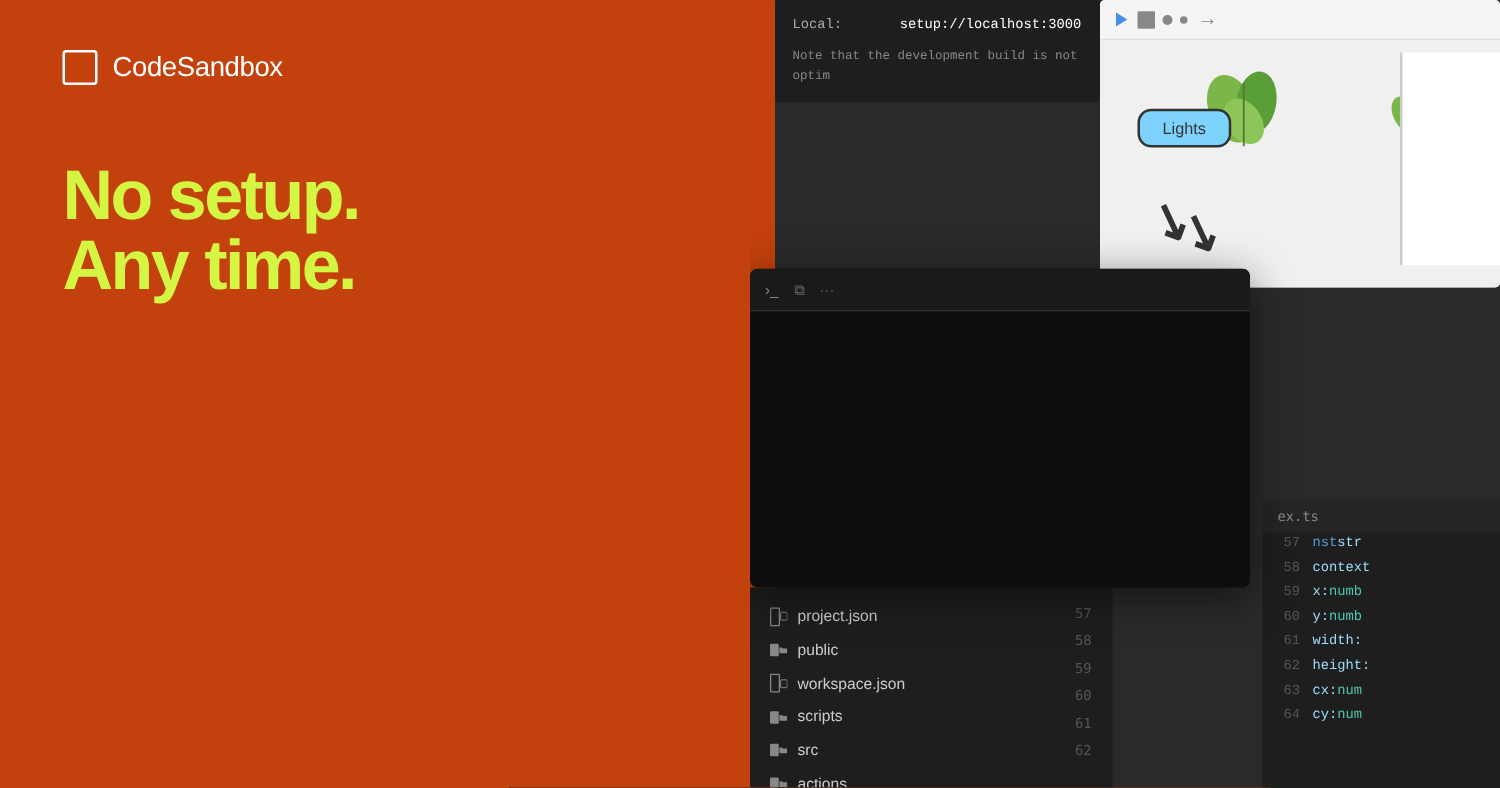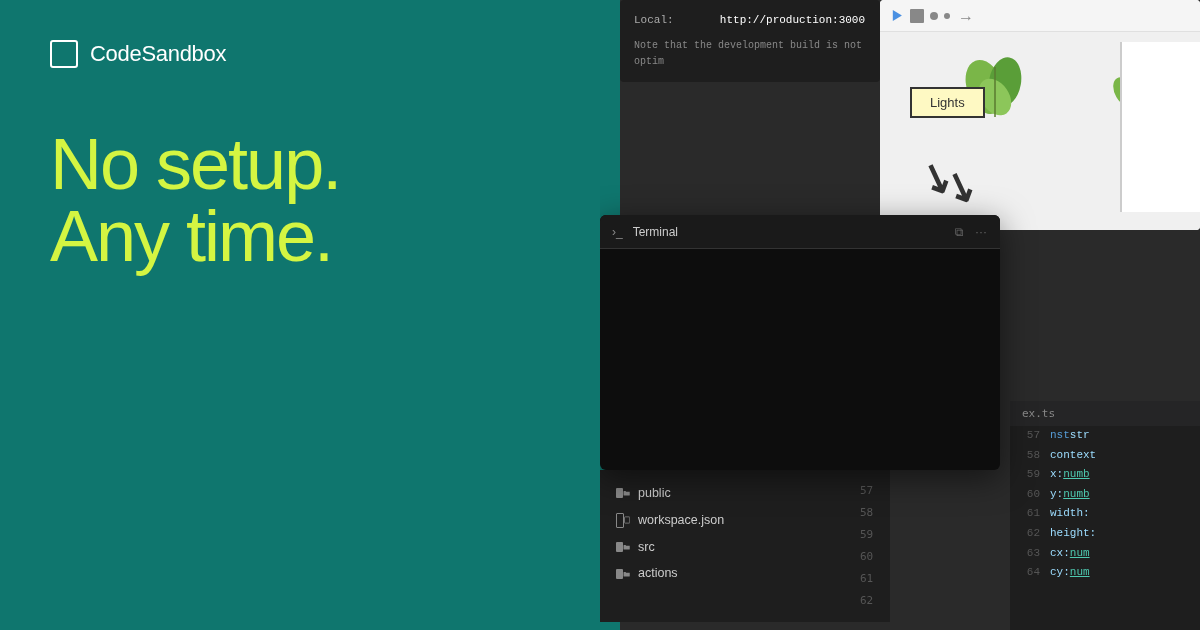--- a/index.html
+++ b/index.html
@@ -13,21 +13,21 @@
       position: relative;
     }
 
     
     .hero-section {
       position: absolute;
       left: 0;
       top: 0;
       width: 620px;
       height: 630px;
-      background: #0f766e;
+      background: #c2410c;
       display: flex;
       flex-direction: column;
       padding: 40px 50px;
       z-index: 1;
     }
 
     .logo-area {
       display: flex;
       align-items: center;
       gap: 12px;
@@ -45,22 +45,22 @@
 
     .logo-text {
       color: #ffffff;
       font-size: 22px;
       font-weight: 500;
       letter-spacing: -0.3px;
     }
 
     .hero-text {
       color: #d4f542;
-      font-size: 72px;
-      font-weight: 400;
+      font-size: 56px;
+      font-weight: 700;
       line-height: 1.0;
       letter-spacing: -2px;
     }
 
     
     .right-panel {
       position: absolute;
       right: 0;
       top: 0;
       width: 600px;
@@ -165,23 +165,23 @@
       align-items: center;
       justify-content: center;
       overflow: hidden;
     }
 
     
     .lights-button {
       position: absolute;
       left: 30px;
       top: 55px;
-      background: #fef9c3;
+      background: #7dd3fc;
       border: 2px solid #333;
-      border-radius: 0;
+      border-radius: 11px;
       padding: 6px 18px;
       font-size: 13px;
       font-weight: 500;
       color: #333;
       z-index: 5;
     }
 
     
     .diamond-shape {
       position: absolute;
@@ -381,21 +381,20 @@
     .code-line .keyword {
       color: #569cd6;
     }
 
     .code-line .identifier {
       color: #9cdcfe;
     }
 
     .code-line .type-kw {
       color: #4ec9b0;
-      text-decoration: underline;
     }
 
     .plant-svg {
       position: absolute;
     }
 
     
     .plant1 {
       top: 5px;
       left: 80px;
@@ -421,21 +420,21 @@
   </div>
 </div>
 
 <div class="right-panel">
 
   <div class="dev-server-panel">
     <div class="dev-server-text">
       <div>
         <span class="label">Local:</span>
         &nbsp;&nbsp;&nbsp;&nbsp;&nbsp;
-        <span class="url">http://production:3000</span>
+        <span class="url">setup://localhost:3000</span>
       </div>
       <div class="note">
         <div>Note that the development build is not optim</div>
       </div>
     </div>
   </div>
 
   <div class="design-panel">
     <div class="design-toolbar">
       <span class="toolbar-icon play"></span>
@@ -467,32 +466,39 @@
 
       <div class="arrow-dec">↘↘</div>
 
       <div style="position:absolute; right:0; top:10px; width:80px; height:170px; background:white; border-left:2px solid #ccc;"></div>
     </div>
   </div>
 
   <div class="terminal-panel">
     <div class="terminal-titlebar">
       <span class="terminal-prompt-icon">›_</span>
-      <span class="terminal-title">Terminal</span>
       <div class="terminal-actions">
         <span class="terminal-btn">⧉</span>
         <span class="terminal-btn">···</span>
       </div>
     </div>
   </div>
 
   <div class="file-tree-panel">
 
     <div style="display:flex;">
       <div style="width:260px;">
+        <div class="file-tree-item">
+          <span class="file-icon file">
+            <svg width="12" height="14" viewBox="0 0 12 14">
+                <rect x="1" y="1" width="10" height="12" rx="1" fill="none" stroke="#888" stroke-width="1.5"></rect>
+              </svg>
+          </span>
+          <span>project.json</span>
+        </div>
         <div class="file-tree-item">
           <span class="file-icon folder">
             <svg width="14" height="12" viewBox="0 0 14 12">
                 <path d="M1 3 Q1 2 2 2 L5 2 L6 3.5 L13 3.5 Q13 3.5 13 4.5 L13 10 Q13 11 12 11 L2 11 Q1 11 1 10 Z" fill="#888"></path>
               </svg>
           </span>
           <span>public</span>
         </div>
         <div class="file-tree-item">
           <span class="file-icon file">
@@ -501,20 +507,28 @@
               </svg>
           </span>
           <span>workspace.json</span>
         </div>
         <div class="file-tree-item">
           <span class="file-icon folder">
             <svg width="14" height="12" viewBox="0 0 14 12">
                 <path d="M1 3 Q1 2 2 2 L5 2 L6 3.5 L13 3.5 Q13 3.5 13 4.5 L13 10 Q13 11 12 11 L2 11 Q1 11 1 10 Z" fill="#888"></path>
               </svg>
           </span>
+          <span>scripts</span>
+        </div>
+        <div class="file-tree-item">
+          <span class="file-icon folder">
+            <svg width="14" height="12" viewBox="0 0 14 12">
+                <path d="M1 3 Q1 2 2 2 L5 2 L6 3.5 L13 3.5 Q13 3.5 13 4.5 L13 10 Q13 11 12 11 L2 11 Q1 11 1 10 Z" fill="#888"></path>
+              </svg>
+          </span>
           <span>src</span>
         </div>
         <div class="file-tree-item">
           <span class="file-icon folder">
             <svg width="14" height="12" viewBox="0 0 14 12">
                 <path d="M1 3 Q1 2 2 2 L5 2 L6 3.5 L13 3.5 Q13 3.5 13 4.5 L13 10 Q13 11 12 11 L2 11 Q1 11 1 10 Z" fill="#888"></path>
               </svg>
           </span>
           <span>actions</span>
         </div>

